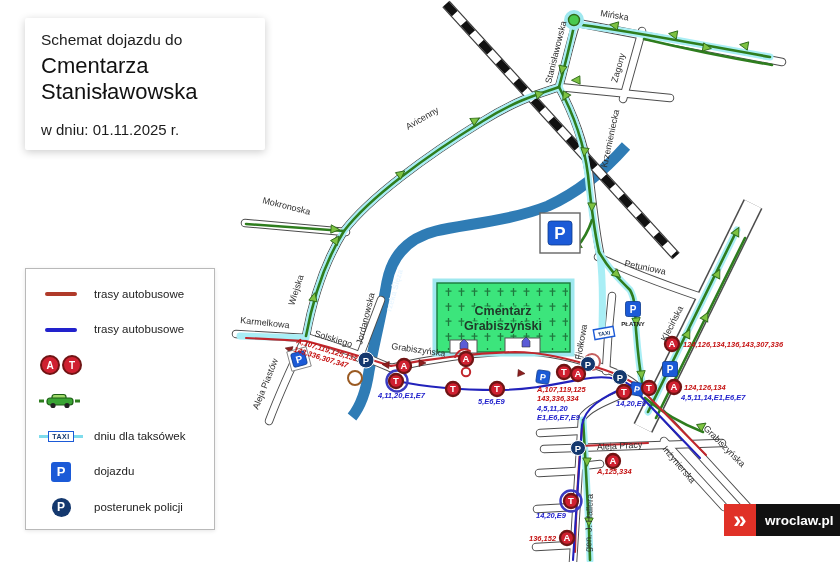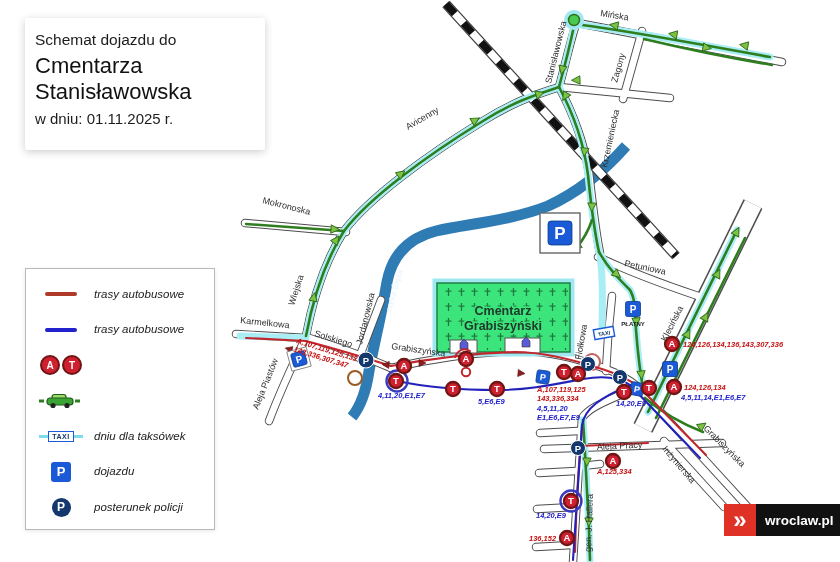--- a/index.html
+++ b/index.html
@@ -23,32 +23,32 @@
   .bl{font-style:italic;font-weight:bold;font-size:7.5px;fill:#2121cc}
   .stopc{fill:#cf2030;stroke:#701414;stroke-width:2.3}
   .stopt{fill:#fff;font-weight:bold;font-size:9.5px;text-anchor:middle}
   .pksq{fill:#1b5ad7;stroke:#0d3a8c;stroke-width:.8}
   .pkt{fill:#fff;font-weight:bold;font-size:10px;text-anchor:middle}
   .pct{fill:#fff;font-weight:bold;font-size:9.5px;text-anchor:middle}
   .ring{fill:none;stroke:#3a3ac0;stroke-width:2.4}
 
   
   #title-card{position:absolute;left:25px;top:18px;width:240px;height:132px;background:#fff;
-      box-shadow:0 2px 8px rgba(0,0,0,.20);border-radius:2px;padding:13px 0 0 10px;box-sizing:border-box;}
+      box-shadow:0 2px 8px rgba(0,0,0,.20);border-radius:2px;padding:13px 0 0 16px;box-sizing:border-box;}
   #title-card .t1{font-size:15.5px;color:#1c1c1c;margin:0 0 4px 0;}
   #title-card .t2{font-size:22px;font-weight:normal;color:#111;line-height:26px;}
-  #title-card .t4{font-size:15px;color:#1c1c1c;margin-top:5px;}
+  #title-card .t4{font-size:15px;color:#1c1c1c;margin-top:16px;}
 
   
   #legend{position:absolute;left:25px;top:268px;width:190px;height:262px;background:#fff;
       border:1px solid #b9b9b9;box-shadow:0 1px 4px rgba(0,0,0,.10);box-sizing:border-box;
       padding:13px 10px 10px 12px;display:flex;flex-direction:column;justify-content:space-between;}
   .lrow{display:flex;align-items:center;gap:10px;min-height:24px;}
   .lico{width:46px;display:flex;align-items:center;justify-content:center;flex:0 0 46px;}
-  .llab{font-size:11.5px;color:#222;line-height:13px;font-style:italic;}
+  .llab{font-size:11.5px;color:#222;line-height:13px;}
   .lline-bus{width:32px;height:4px;background:#b03a2a;border-radius:2px;}
   .lline-tram{width:32px;height:4px;background:#2222cc;border-radius:2px;}
   .lstop{width:16px;height:16px;border-radius:50%;background:#cf2030;border:2px solid #701414;
          color:#fff;font-weight:bold;font-size:10px;display:flex;align-items:center;justify-content:center;}
   .lpsq{width:20px;height:20px;border-radius:3px;background:#1b5ad7;color:#fff;font-weight:bold;
         font-size:13px;display:flex;align-items:center;justify-content:center;}
   .lpcirc{width:19px;height:19px;border-radius:50%;background:#14386e;color:#fff;font-weight:bold;
         font-size:12px;display:flex;align-items:center;justify-content:center;}
   .ltaxi{position:relative;width:44px;height:14px;display:flex;align-items:center;justify-content:center;}
   .ltaxi .cy{position:absolute;left:0;right:0;top:6px;height:3px;background:#7fdcec;}

